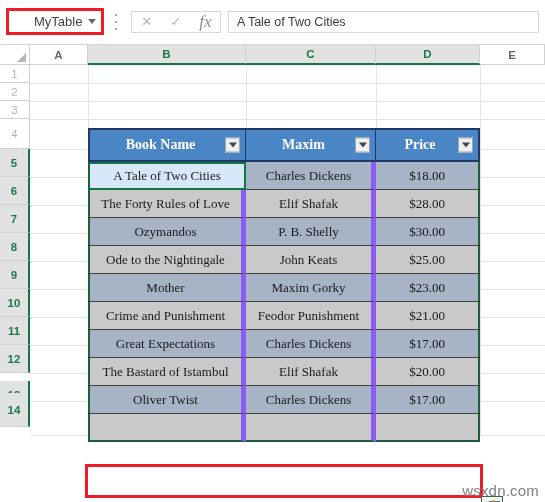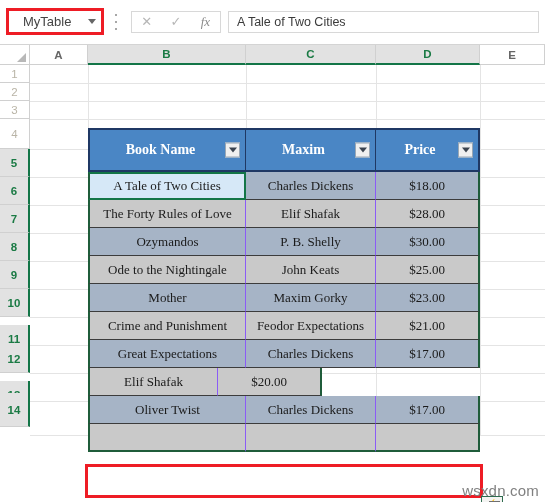--- a/index.html
+++ b/index.html
@@ -29,21 +29,21 @@
     left: 6px; top: 8px;
     width: 98px; height: 27px;
     border: 3px solid #ee1c25;
     box-sizing: border-box;
     background: #ffffff;
     display: flex;
     align-items: center;
   }
   #name-box-value {
     flex: 1;
-    padding-left: 14px;
+    padding-left: 25px;
     font-size: 13px;
     color: #444444;
     font-family: "Liberation Sans", sans-serif;
     white-space: nowrap;
     overflow: hidden;
   }
   #name-box-chev {
     width: 18px;
     display: flex;
     align-items: center;
@@ -84,21 +84,21 @@
     flex: 1;
     text-align: center;
     color: #b6b6b6;
     font-size: 13px;
     line-height: 20px;
     user-select: none;
   }
   .fx-btn.fx-italic {
     font-family: "Liberation Serif", serif;
     font-style: italic;
-    font-size: 13px;
+    font-size: 17px;
     color: #8c8c8c;
   }
   #formula-input {
     position: absolute;
     left: 228px; top: 11px;
     width: 311px; height: 22px;
     border: 1px solid #d8d8d8;
     box-sizing: border-box;
     background: #ffffff;
     display: flex;
@@ -220,21 +220,21 @@
     text-align: center;
     overflow: hidden;
     white-space: nowrap;
   }
   .c-book  { width: 158px; }
   .c-auth  { width: 130px; }
   .c-price { width: 104px; }
 
   
   .tbl-head {
-    height: 44px;
+    height: 34px;
     background: #4a86c5;
     border-top: 2px solid #1f3864;
     border-bottom: 2px solid #1f3864;
   }
   .tbl-head .tc {
     background: #4a86c5;
     color: #ffffff;
     font-weight: bold;
     font-size: 14px;
     border-right: 1px solid #1f3864;
@@ -260,21 +260,21 @@
     display: block;
     width: 0; height: 0;
     border-left: 4px solid transparent;
     border-right: 4px solid transparent;
     border-top: 5px solid #3b4450;
   }
 
   
   .tbl-body-row { height: 28px; }
   .tbl-body-row .tc {
-    border-right: 1px solid #8b5cf6;
+    border-right: 5px solid #8b5cf6;
     border-bottom: 1px solid #3c3c3c;
   }
   .tbl-body-row .tc:first-child { border-left: 2px solid #1f5c3a; }
   .tbl-body-row .tc:last-child  { border-right: 2px solid #1f5c3a; }
   .band-light .tc { background: #c9c9c9; }
   .band-dark  .tc { background: #a6b4c6; }
   .tbl-body-row.last-row .tc { border-bottom: 2px solid #1f5c3a; }
 
   
   .tc.active-cell {
@@ -411,21 +411,21 @@
       </div>
       <div class="row-head sel" style="top: 188px; height: 28px;">
         <span>8</span>
       </div>
       <div class="row-head sel" style="top: 216px; height: 28px;">
         <span>9</span>
       </div>
       <div class="row-head sel" style="top: 244px; height: 28px;">
         <span>10</span>
       </div>
-      <div class="row-head sel" style="top: 280px; height: 28px;">
+      <div class="row-head sel" style="top: 272px; height: 28px;">
         <span>11</span>
       </div>
       <div class="row-head sel" style="top: 300px; height: 28px;">
         <span>12</span>
       </div>
       <div class="row-head sel" style="top: 336px; height: 28px;">
         <span>13</span>
       </div>
       <div class="row-head sel" style="top: 348px; height: 34px;">
         <span>14</span>
@@ -495,29 +495,30 @@
           <div class="tc c-auth">John Keats</div>
           <div class="tc c-price">$25.00</div>
         </div>
         <div class="tbl-row tbl-body-row band-dark">
           <div class="tc c-book">Mother</div>
           <div class="tc c-auth">Maxim Gorky</div>
           <div class="tc c-price">$23.00</div>
         </div>
         <div class="tbl-row tbl-body-row band-light">
           <div class="tc c-book">Crime and Punishment</div>
-          <div class="tc c-auth">Feodor Expectations</div>
+          <div class="tc c-auth">Feodor Punishment</div>
           <div class="tc c-price">$21.00</div>
         </div>
         <div class="tbl-row tbl-body-row band-dark">
           <div class="tc c-book">Great Expectations</div>
           <div class="tc c-auth">Charles Dickens</div>
           <div class="tc c-price">$17.00</div>
         </div>
         <div class="tbl-row tbl-body-row band-light">
+          <div class="tc c-book">The Bastard of Istambul</div>
           <div class="tc c-auth">Elif Shafak</div>
           <div class="tc c-price">$20.00</div>
         </div>
         <div class="tbl-row tbl-body-row band-dark">
           <div class="tc c-book">Oliver Twist</div>
           <div class="tc c-auth">Charles Dickens</div>
           <div class="tc c-price">$17.00</div>
         </div>
         <div class="tbl-row tbl-body-row band-light last-row">
           <div class="tc c-book"></div>

